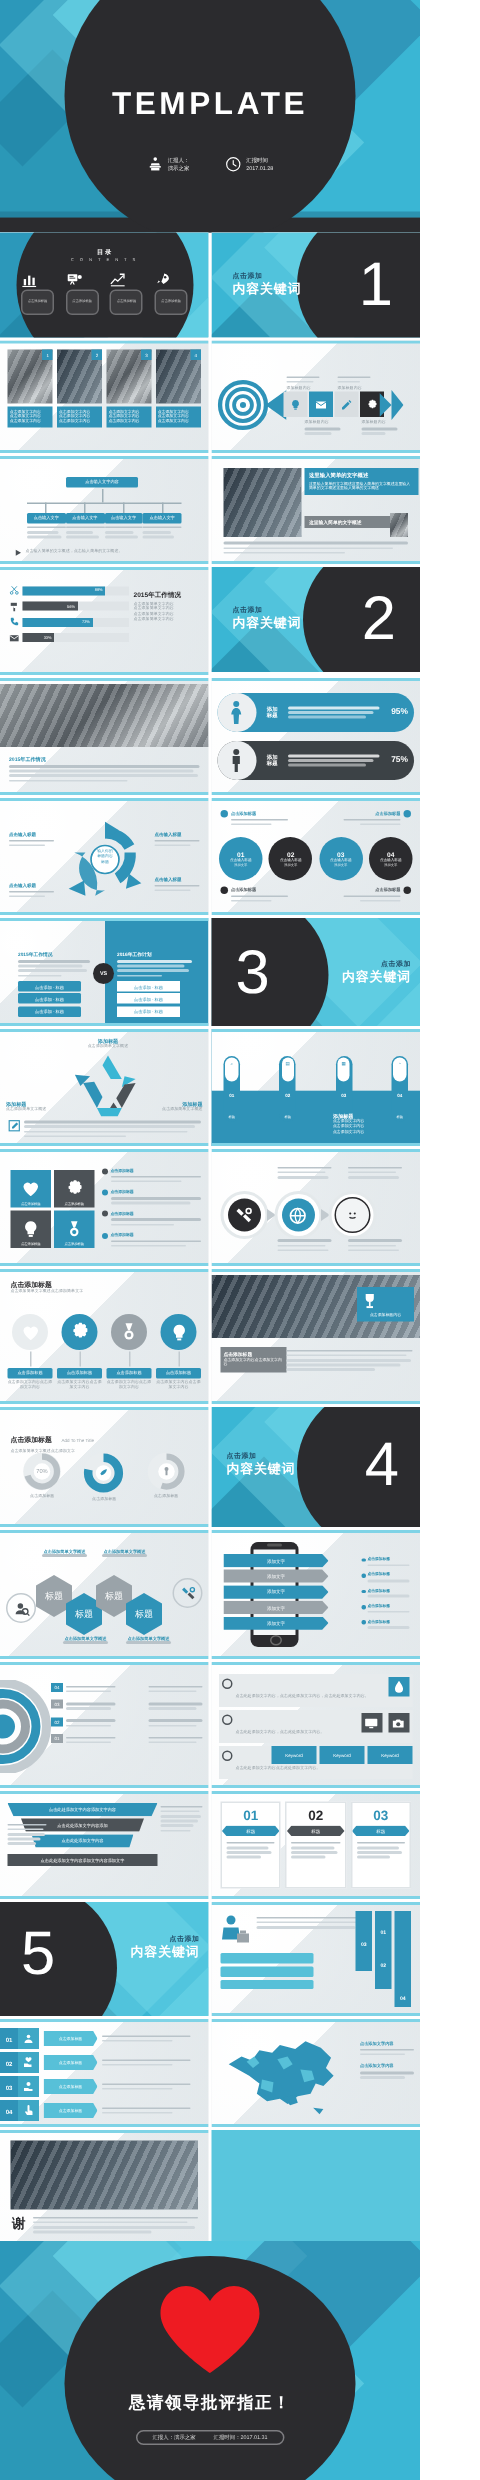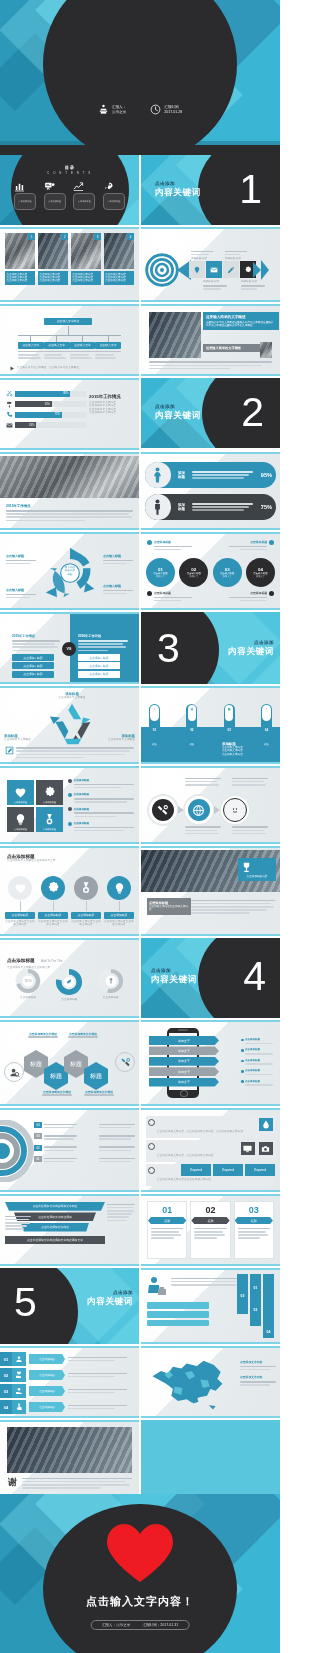--- a/index.html
+++ b/index.html
@@ -103,20 +103,21 @@
       <i class="p1"></i>
         <i class="p2"></i>
         <i class="p3"></i>
         <i class="p4"></i>
         <i class="p5"></i>
         <i class="p6"></i>
     </div>
     <div class="stripb"></div>
     <div class="strip"></div>
     <div class="circ"></div>
+    <div class="ttl2">TEMPLATE</div>
     <div class="meta">
       <div class="m">
         <span>
           <svg width="11" height="11" viewBox="0 0 24 24">
               <circle cx="12" cy="4.5" r="2.6" fill="#fff"></circle>
               <path d="M6.5 10.5h11l1.2 3.2H5.3z" fill="#fff"></path>
               <rect x="4" y="14.6" width="16" height="2.3" fill="#fff"></rect>
               <rect x="6" y="17.4" width="12" height="3.6" fill="#fff"></rect>
             </svg>
         </span>
@@ -1526,20 +1527,20 @@
         <i class="p4"></i>
         <i class="p5"></i>
         <i class="p6"></i>
       </div>
     <div style="position:absolute;left:50%;transform:translateX(-50%);top:10px;width:194px;height:170px;background:#2b2b2e;border-radius:50%;"></div>
     <div style="position:absolute;left:50%;transform:translateX(-50%);top:28px;">
       <svg width="70" height="62" viewBox="0 0 70 62">
           <path d="M35 60C35 60 2 38 2 20.5 2 9 10.5 2 19 2c7 0 13 5 16 10 3-5 9-10 16-10 8.5 0 17 7 17 18.5C68 38 35 60 35 60z" fill="#ee1b22"></path>
         </svg>
     </div>
-    <div style="position:absolute;left:0;right:0;top:100px;text-align:center;color:#fff;font-size:11px;font-weight:bold;letter-spacing:1px;">点击输入文字内容！</div>
+    <div style="position:absolute;left:0;right:0;top:100px;text-align:center;color:#fff;font-size:11px;font-weight:bold;letter-spacing:1px;">恳请领导批评指正！</div>
     <div style="position:absolute;left:50%;transform:translateX(-50%);top:126px;border:.6px solid #7d7d80;border-radius:8px;padding:2px 10px;display:flex;gap:12px;">
       <span style="color:#dcdcdc;font-size:3.6px">汇报人：演示之家</span>
       <span style="color:#dcdcdc;font-size:3.6px">汇报时间：2017.01.31</span>
     </div>
   </div>
 
 </div>
 
 </body></html>

